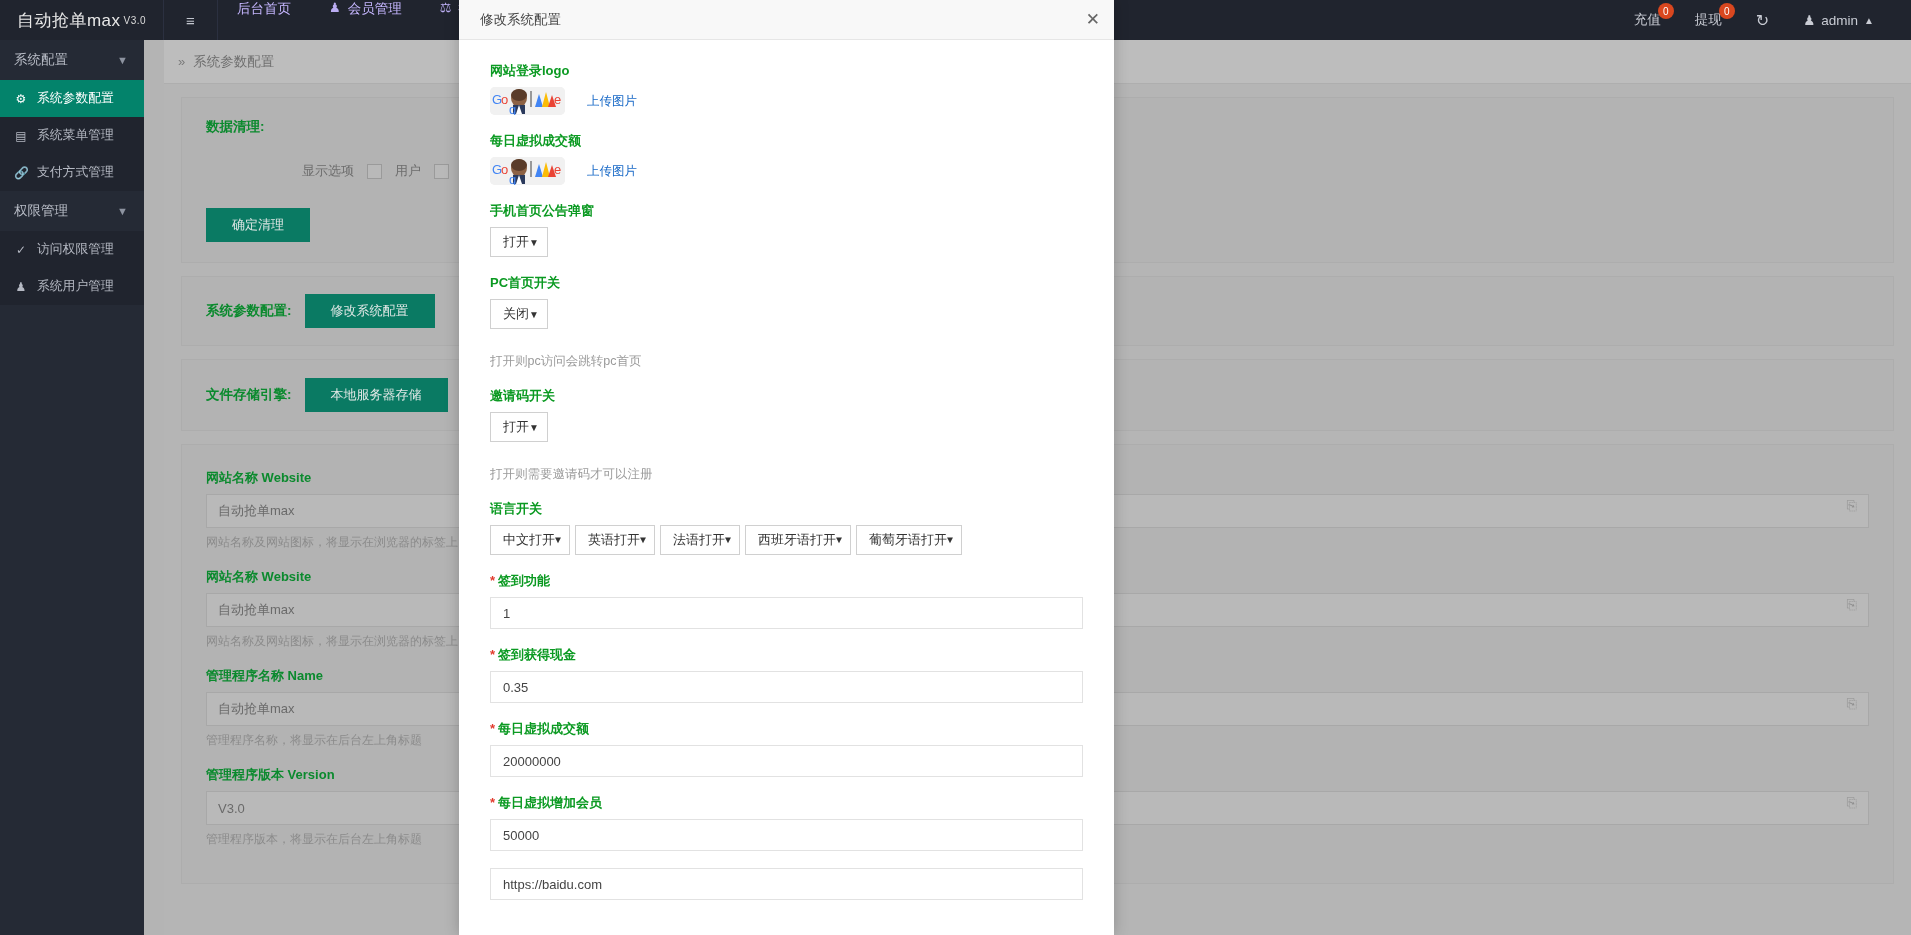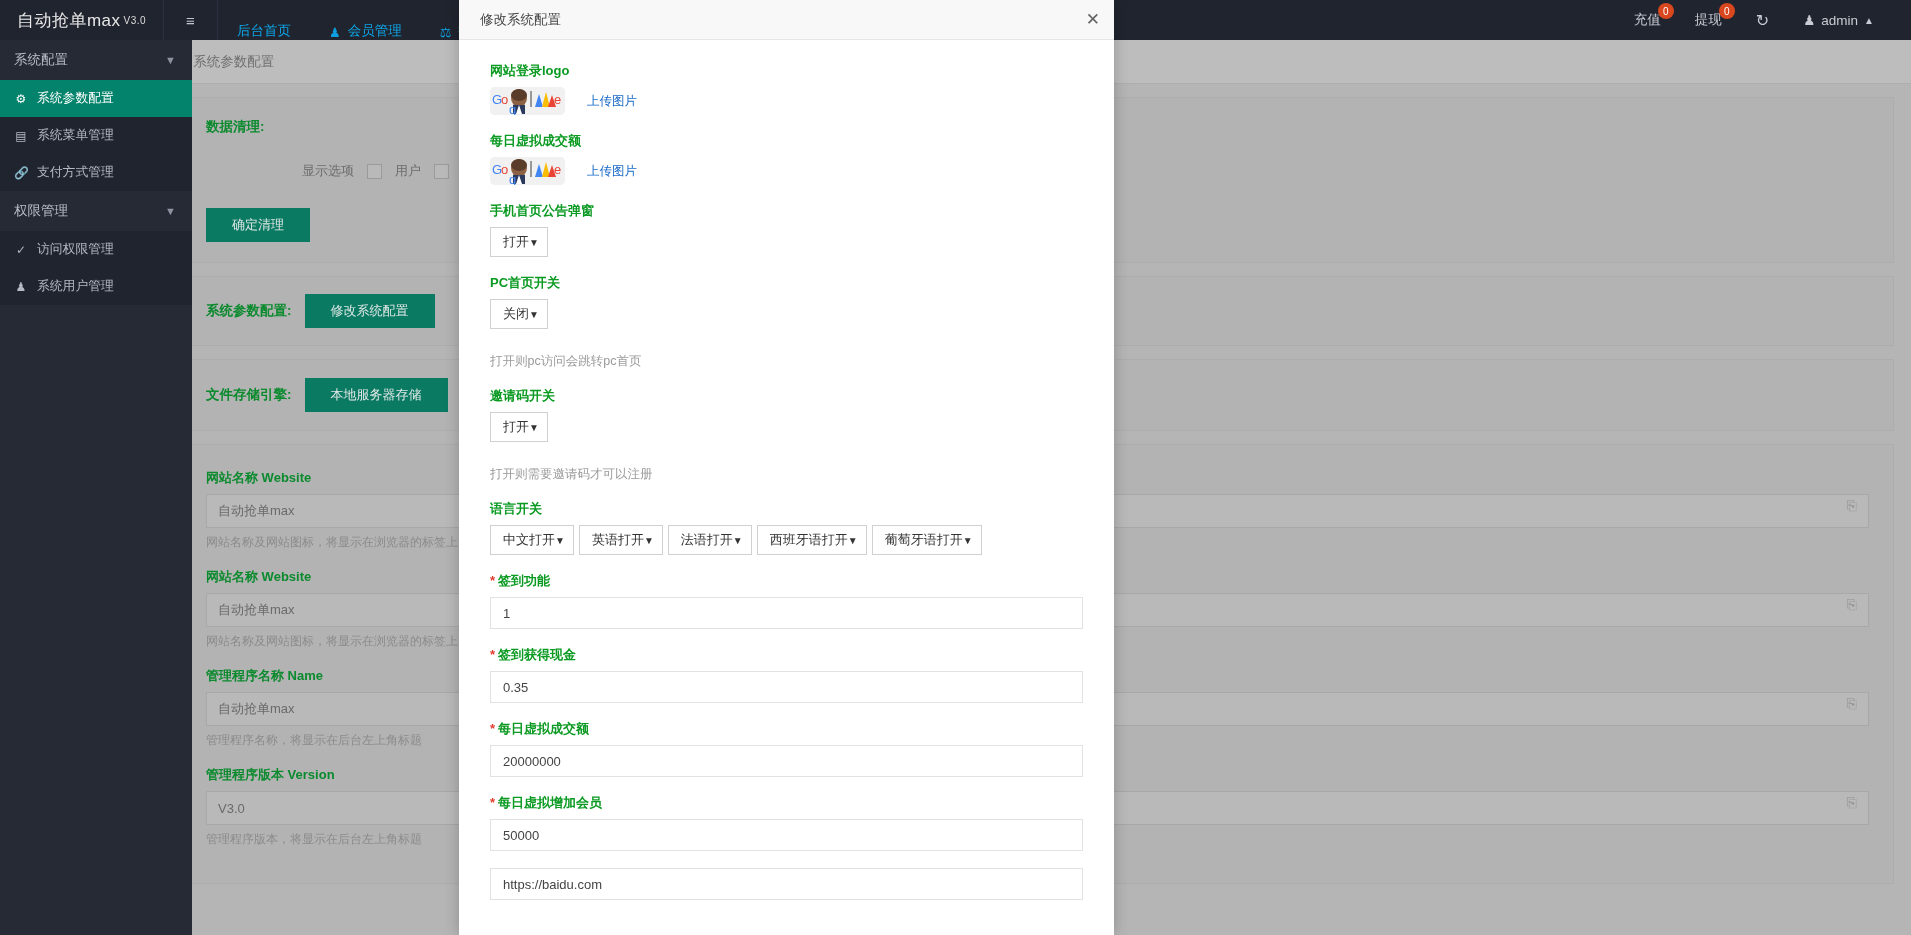--- a/index.html
+++ b/index.html
@@ -25,41 +25,41 @@
     display: flex; align-items: center; justify-content: center;
     color: #e8e8e8; font-size: 17px; letter-spacing: .5px;
     border-right: 1px solid #2b3040;
   }
   .brand sup { font-size: 10px; margin-left: 3px; vertical-align: super; color: #dcdcdc; }
   .ham {
     width: 54px; display: flex; align-items: center; justify-content: center;
     color: #c2c6cf; font-size: 15px; border-right: 1px solid #2b3040;
   }
   .navitem {
-    display: flex; align-items: flex-end; gap: 7px; padding: 0 19px;
-    color: #0ea5e9; font-size: 13.5px; white-space: nowrap;
+    display: flex; align-items: flex-start; gap: 7px; padding: 0 19px;
+    color: #c4b5fd; font-size: 13.5px; white-space: nowrap;
   }
   .navitem .ic { font-size: 13px; opacity: .95; }
   .topbar-spacer { flex: 1 1 auto; }
   .topright { display: flex; align-items: center; padding-right: 20px; }
   .tr-item {
     position: relative; display: flex; align-items: center; gap: 6px;
     color: #c9ccd4; font-size: 13.5px; padding: 0 17px; height: 40px;
   }
   .badge {
     position: absolute; top: 3px; right: 4px;
     min-width: 16px; height: 16px; border-radius: 9px;
     background: #d9471f; color: #fff; font-size: 10px;
     display: flex; align-items: center; justify-content: center; padding: 0 4px;
   }
   .refresh-ic { font-size: 16px; color: #c9ccd4; }
 
   
   .sidebar {
-    position: absolute; top: 40px; left: 0; width: 192px; bottom: 0;
+    position: absolute; top: 40px; left: 0; width: 144px; bottom: 0;
     background: #252a35; z-index: 2; overflow: hidden;
   }
   .sb-group {
     height: 40px; display: flex; align-items: center; justify-content: space-between;
     padding: 0 16px 0 14px; color: #b9bdc7; font-size: 13.5px;
     background: #252a35;
   }
   .sb-group .chev { font-size: 11px; color: #8d93a0; }
   .sb-item {
     height: 37px; display: flex; align-items: center; gap: 9px;
@@ -134,21 +134,21 @@
   }
   .upload-link { color: #1869c7; font-size: 12.5px; }
   .m-select {
     height: 30px; border: 1px solid #d0d0d0; background: #fff;
     display: inline-flex; align-items: center; justify-content: space-between;
     padding: 0 8px 0 12px; color: #333; font-size: 13px; gap: 0;
     min-width: 57px;
   }
   .m-select .cv { font-size: 10px; color: #333; }
   .m-hint { color: #9a9a9a; font-size: 12.5px; margin-top: 24px; }
-  .lang-row { display: flex; gap: 5px; flex-wrap: nowrap; }
+  .lang-row { display: flex; gap: 5px; flex-wrap: nowrap; font-family: Liberation Mono, monospace; }
   .lang-row .m-select { min-width: auto; }
   .m-input {
     height: 32px; border: 1px solid #e2e2e2; background: #fff;
     display: flex; align-items: center; padding: 0 12px;
     color: #444; font-size: 13px;
   }
   .m-input.wide { width: 100%; }
 </style>
 </head>
 <body>

